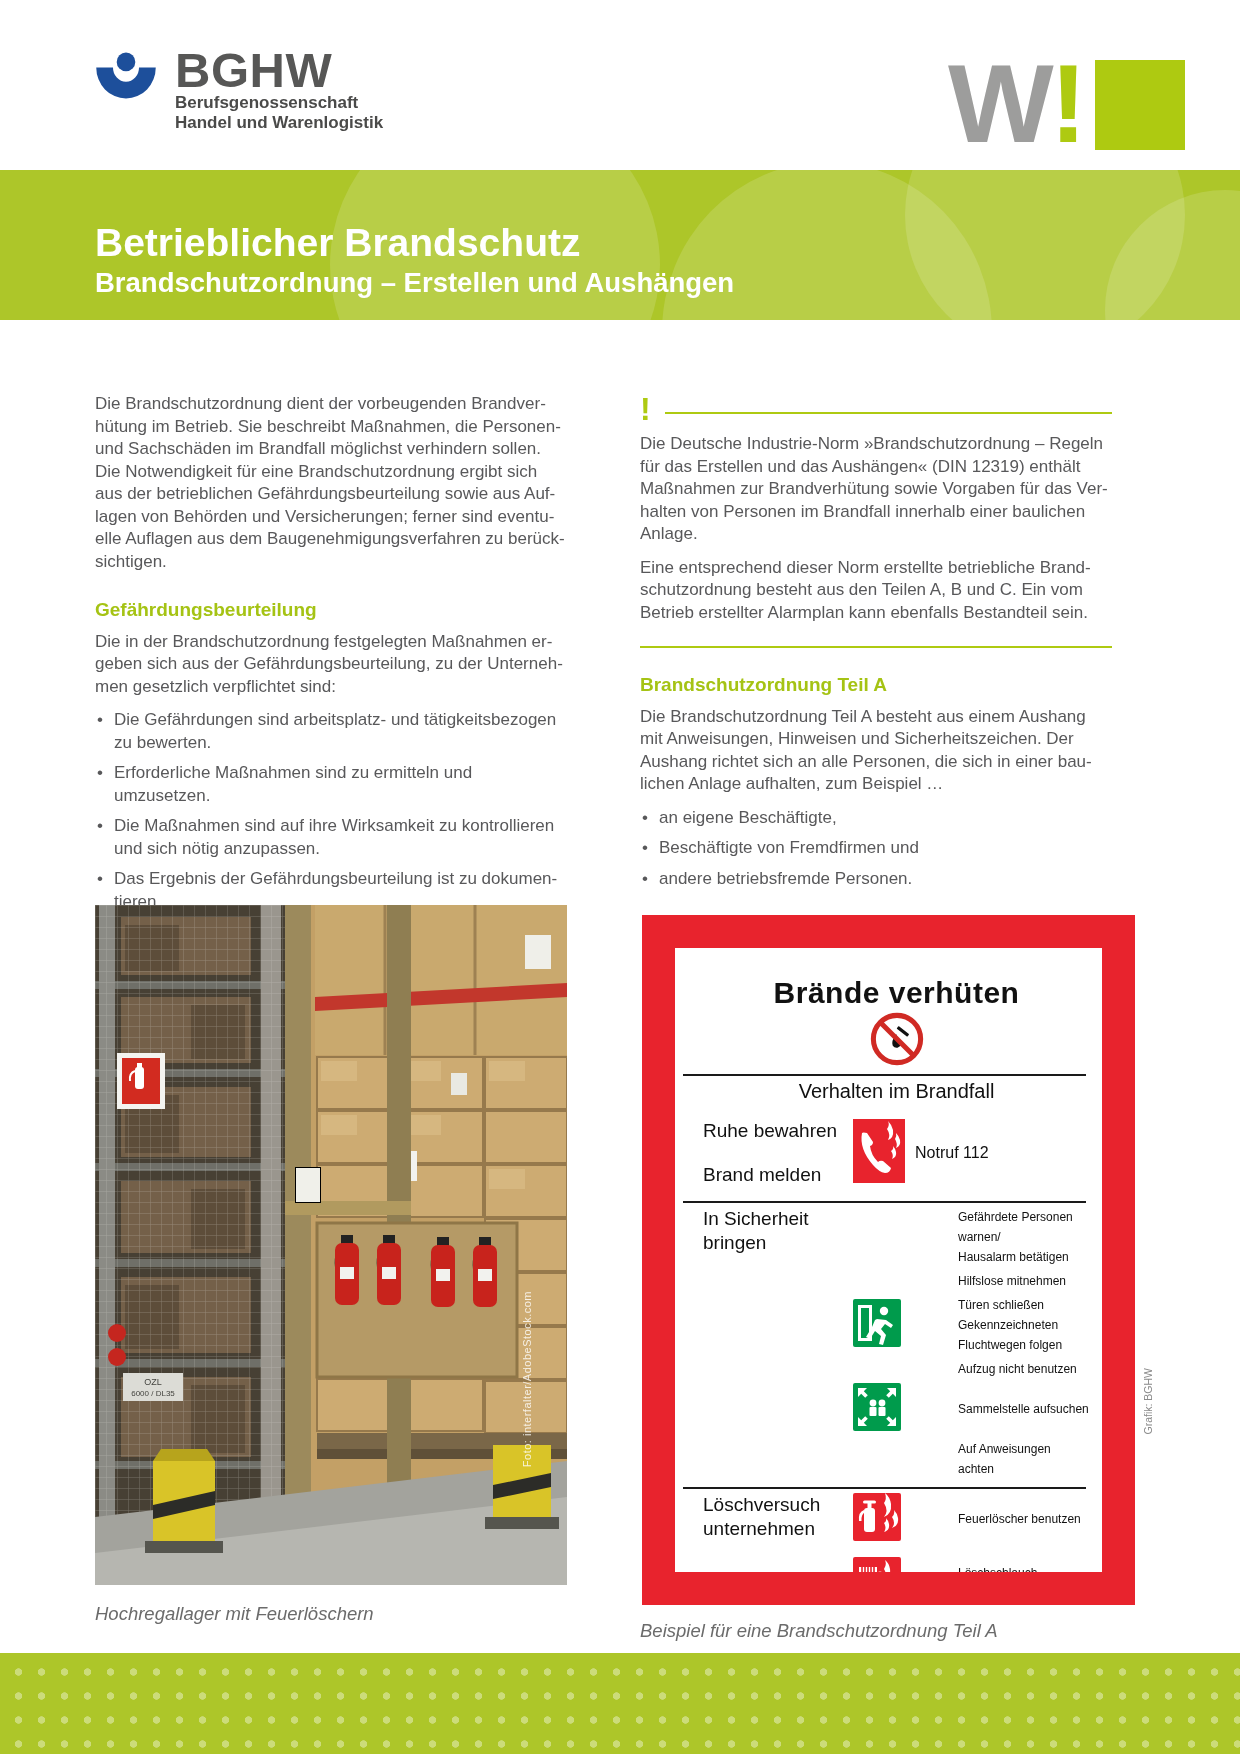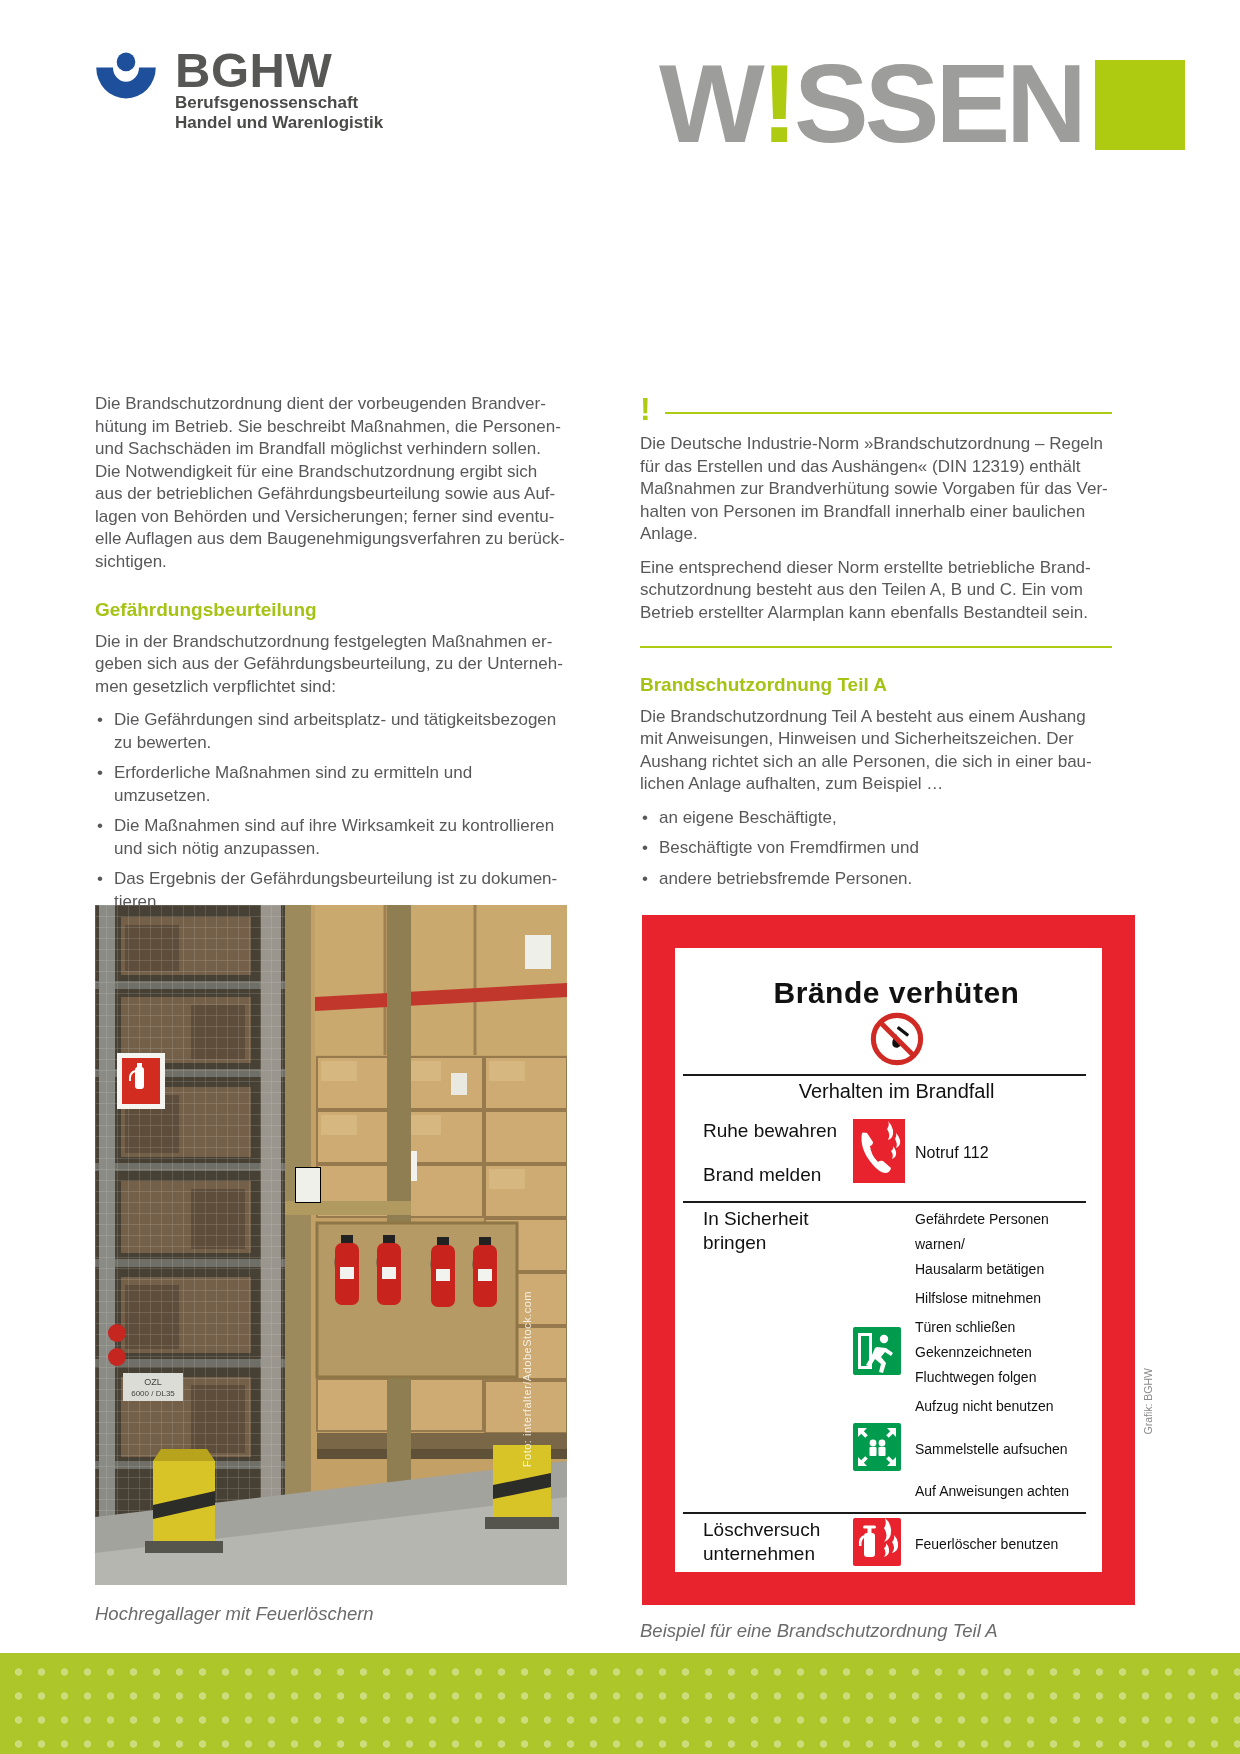--- a/index.html
+++ b/index.html
@@ -54,21 +54,21 @@
   .sign-title{text-align:center;font-size:30px;font-weight:bold;letter-spacing:.5px;margin-bottom:2px;color:#111;}
   .sign-prohibit{text-align:center;margin:2px 0 2px 0;}
   .sign-pro-cap{text-align:center;font-size:12.3px;font-weight:bold;margin:0 0 2px -16px;color:#111;}
   .sign-rule{height:2px;background:#1a1a1a;margin:4px 4px 4px -20px;}
   .sign-sec-title{text-align:center;font-size:20px;margin:4px 0 6px 0;color:#111;}
   .sign-grid{display:grid;grid-template-columns:150px 1fr;}
   .sign-left{font-size:19px;line-height:24px;color:#111;}
   .report-row{display:grid;grid-template-columns:150px 62px 1fr;align-items:center;min-height:66px;}
   .report-left{font-size:19px;line-height:44px;}
   .sign-item{display:grid;grid-template-columns:48px 1fr;column-gap:14px;align-items:center;margin-bottom:4px;min-height:20px;}
-  .sign-item .t{font-size:14px;line-height:25px;color:#111;}
+  .sign-item .t{font-size:12px;line-height:20px;color:#111;margin-left:43px;}
 
   .sign-credit{position:absolute;left:1142px;top:1368px;writing-mode:vertical-rl;transform:rotate(180deg);
     font-size:10.5px;color:#8a8a8a;}
 
   
   .foot-dots{position:absolute;left:0;top:1653px;width:1240px;height:101px;background-color:#adc629;
     background-image:radial-gradient(circle,rgba(255,255,255,.38) 3.4px,rgba(255,255,255,0) 4px);
     background-size:23px 24px;background-position:7px 7px;}
 </style>
 </head>
@@ -88,25 +88,32 @@
         <div class="logo-acronym">BGHW</div>
         <div class="logo-sub">
           <span>Berufsgenossenschaft</span><br>
           <span>Handel und Warenlogistik</span>
         </div>
       </div>
     </div>
     <div class="wissen">
       <span class="wtxt">W</span>
         <span class="wtxt wexcl">!</span>
-        <span class="wtxt">SSEN</span>
       <span class="wsquare"></span>
     </div>
   </div>
 
+  <div class="banner">
+    <div class="bcircle" style="left:330px;top:-70px;width:330px;height:330px;"></div>
+    <div class="bcircle" style="left:662px;top:-8px;width:330px;height:340px;"></div>
+    <div class="bcircle" style="left:905px;top:-95px;width:280px;height:280px;"></div>
+    <div class="bcircle" style="left:1105px;top:20px;width:240px;height:240px;"></div>
+    <h1>Betrieblicher Brandschutz</h1>
+    <h2>Brandschutzordnung – Erstellen und Aushängen</h2>
+  </div>
 
   <div class="col col-left">
     <p class="lines">Die Brandschutzordnung dient der vorbeugenden Brandver-
 hütung im Betrieb. Sie beschreibt Maßnahmen, die Personen-
 und Sachschäden im Brandfall möglichst verhindern sollen.
 Die Notwendigkeit für eine Brandschutzordnung ergibt sich
 aus der betrieblichen Gefährdungsbeurteilung sowie aus Auf-
 lagen von Behörden und Versicherungen; ferner sind eventu-
 elle Auflagen aus dem Baugenehmigungsverfahren zu berück-
 sichtigen.</p>

